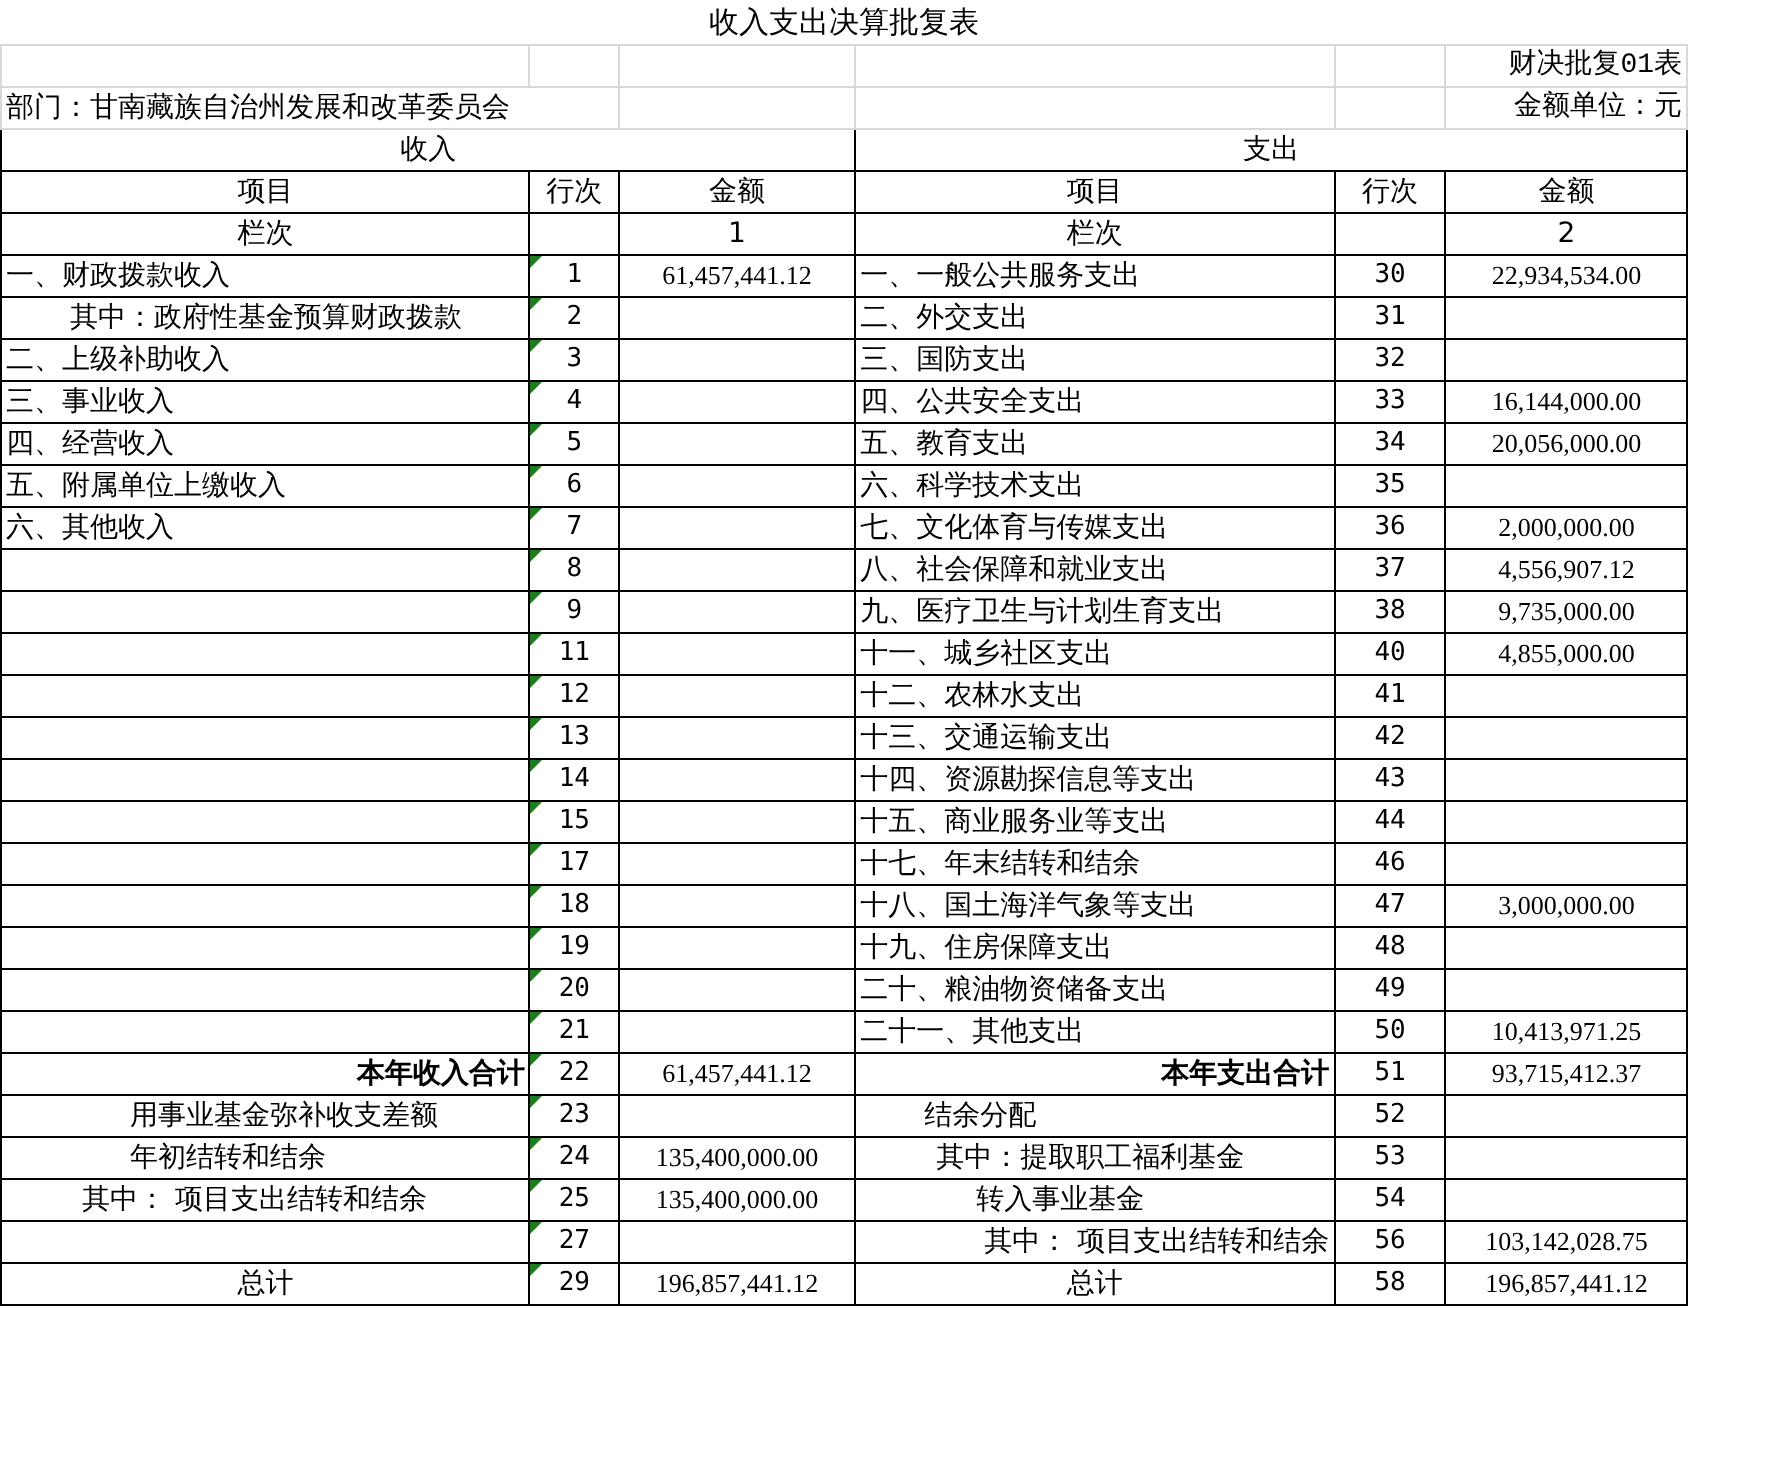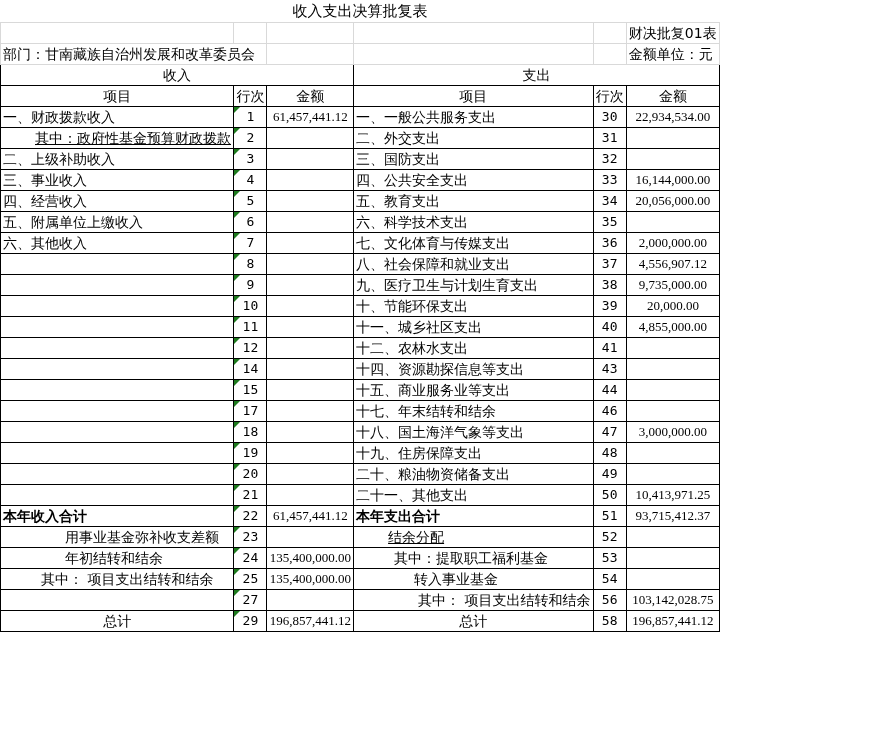--- a/index.html
+++ b/index.html
@@ -1,29 +1,29 @@
 <!DOCTYPE html>
 <html><head>
 <meta charset="utf-8">
 <style>
   html, body { margin:0; padding:0; background:#ffffff; }
   body { width:892px; height:739px; overflow:hidden; font-family:"DejaVu Sans", sans-serif; color:#000; }
-  .sheet { position:relative; width:720px; height:739px; }
+  .sheet { position:relative; width:844px; height:739px; }
   table { border-collapse:collapse; table-layout:fixed; position:absolute; left:0; top:0; }
   td { height:20px; padding:0 2px; font-size:14px; line-height:20px; white-space:nowrap; overflow:hidden; border:1px solid #d9d9d9; }
   .title-row td { height:22px; border:none; font-size:15px; }
   .hdr td { border-bottom-color:#d9d9d9; }
   td.b { border:1px solid #000; }
   .c { text-align:center; }
-  .r { text-align:left; }
+  .r { text-align:right;font-family:Liberation Mono, monospace; }
   .num { font-family:Liberation Serif, serif; font-size:13px; text-align:center; padding-right:2px; }
   .idx { text-align:center; font-family:"DejaVu Sans Mono", monospace; font-size:13px; position:relative; }
   .idx.tri::before { content:""; position:absolute; left:0; top:0; border-top:6px solid #1e7b1e; border-right:6px solid transparent; }
-  .bold { font-weight:bold; text-align:left; }
-  .ind1 { padding-left:34px;text-decoration:underline; }
+  .bold { font-weight:bold; text-align:right; }
+  .ind1 { padding-left:34px; }
   .ind2 { padding-left:64px; }
   .ind3 { padding-left:40px;margin-top:21px; }
   .ind4 { padding-left:60px; }
 </style>
 </head>
 <body>
 
 <div class="sheet">
 <table>
   <colgroup>
@@ -58,20 +58,28 @@
     <td colspan="3" class="b c">支出</td>
   </tr>
   <tr>
     <td class="b c">项目</td>
     <td class="b c">行次</td>
     <td class="b c">金额</td>
     <td class="b c">项目</td>
     <td class="b c">行次</td>
     <td class="b c">金额</td>
   </tr>
+  <tr>
+    <td class="b c">栏次</td>
+    <td class="b"></td>
+    <td class="b c">1</td>
+    <td class="b c">栏次</td>
+    <td class="b"></td>
+    <td class="b c">2</td>
+  </tr>
   </tbody>
       <tbody id="body-rows">
         <tr>
     <td class="b in-label">一、财政拨款收入</td>
     <td class="b idx tri">1</td>
     <td class="b num">61,457,441.12</td>
     <td class="b ex-label">一、一般公共服务支出</td>
     <td class="b idx">30</td>
     <td class="b num">22,934,534.00</td>
   </tr>
@@ -134,40 +142,40 @@
         <tr>
     <td class="b in-label"></td>
     <td class="b idx tri">9</td>
     <td class="b num"></td>
     <td class="b ex-label">九、医疗卫生与计划生育支出</td>
     <td class="b idx">38</td>
     <td class="b num">9,735,000.00</td>
   </tr>
         <tr>
     <td class="b in-label"></td>
-    <td class="b idx tri">10</td>
-    <td class="b num"></td>
-    <td class="b ex-label">十、节能环保支出</td>
-    <td class="b idx">39</td>
-    <td class="b num">20,000.00</td>
-  </tr>
-        <tr>
-    <td class="b in-label"></td>
     <td class="b idx tri">11</td>
     <td class="b num"></td>
     <td class="b ex-label">十一、城乡社区支出</td>
     <td class="b idx">40</td>
     <td class="b num">4,855,000.00</td>
   </tr>
         <tr>
     <td class="b in-label"></td>
     <td class="b idx tri">12</td>
     <td class="b num"></td>
     <td class="b ex-label">十二、农林水支出</td>
     <td class="b idx">41</td>
+    <td class="b num"></td>
+  </tr>
+        <tr>
+    <td class="b in-label"></td>
+    <td class="b idx tri">13</td>
+    <td class="b num"></td>
+    <td class="b ex-label">十三、交通运输支出</td>
+    <td class="b idx">42</td>
     <td class="b num"></td>
   </tr>
         <tr>
     <td class="b in-label"></td>
     <td class="b idx tri">14</td>
     <td class="b num"></td>
     <td class="b ex-label">十四、资源勘探信息等支出</td>
     <td class="b idx">43</td>
     <td class="b num"></td>
   </tr>

